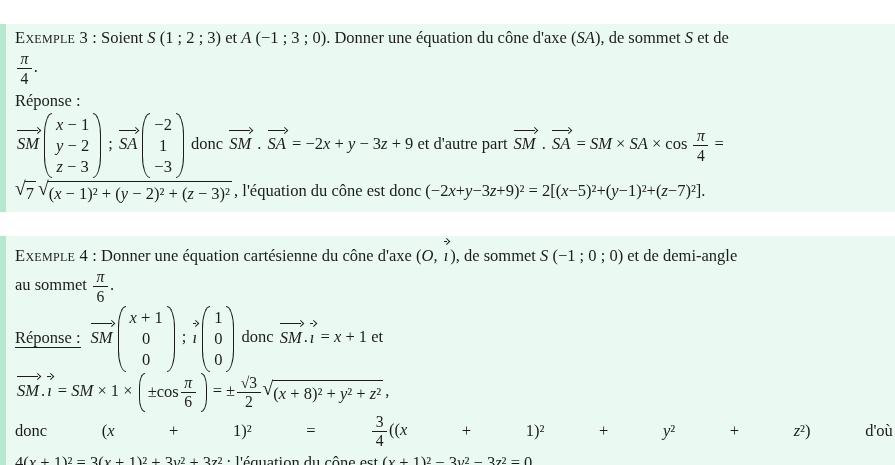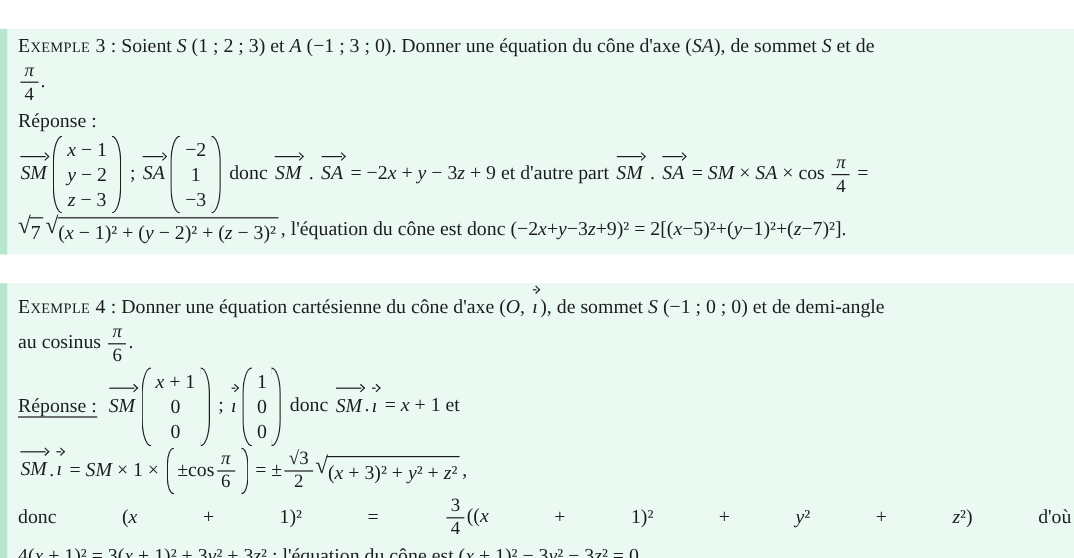--- a/index.html
+++ b/index.html
@@ -79,21 +79,21 @@
       <div class="line"><span class="sqrt">
           <span class="rs">√</span>
           <span class="rad"><span>7</span></span>
         </span><span class="sqrt">
           <span class="rs">√</span>
           <span class="rad"><span>(</span><span class="it">x</span><span> − 1)² + (</span><span class="it">y</span><span> − 2)² + (</span><span class="it">z</span><span> − 3)²</span></span>
         </span><span class="rm">, l'équation du cône est donc </span><span class="mth"><span>(−2</span><span class="it">x</span><span>+</span><span class="it">y</span><span>−3</span><span class="it">z</span><span>+9)² = 2[(</span><span class="it">x</span><span>−5)²+(</span><span class="it">y</span><span>−1)²+(</span><span class="it">z</span><span>−7)²]</span></span><span class="rm">.</span></div>
     </section>
   <section id="b2" class="callout">
       <div class="line"><span class="sc">Exemple 4</span><span class="rm"> : Donner une équation cartésienne du cône d'axe (</span><span class="mth"><span class="it">O</span></span><span class="rm">, </span><span class="vec"><span class="vb"><span class="it">ı</span></span></span><span class="rm">), de sommet </span><span class="mth"><span class="it">S</span></span><span class="rm"> (−1 ; 0 ; 0) et de demi-angle</span></div>
-      <div class="line"><span class="rm">au cosinus </span><span class="frac">
+      <div class="line"><span class="rm">au sommet </span><span class="frac">
           <span class="fn"><span class="it">π</span></span>
           <span class="fd"><span>6</span></span>
         </span><span class="rm">.</span></div>
       <div class="line"><span class="ul"><span class="rm">Réponse :</span></span><span class="spc" style="width: 8px;"></span><span class="vec"><span class="vb"><span class="it">SM</span></span></span><span class="mat">
           <span class="bp bpl"></span>
           <span class="mcol">
             <span class="mrow"><span class="it">x</span><span> + 1</span></span>
             <span class="mrow"><span>0</span></span>
             <span class="mrow"><span>0</span></span>
           </span>
@@ -116,21 +116,21 @@
               <span class="fn"><span class="it">π</span></span>
               <span class="fd"><span>6</span></span>
             </span>
           </span>
           <span class="gp gpr"></span>
         </span><span class="mth"><span> = ±</span></span><span class="frac">
           <span class="fn"><span>√3</span></span>
           <span class="fd"><span>2</span></span>
         </span><span class="sqrt">
           <span class="rs">√</span>
-          <span class="rad"><span>(</span><span class="it">x</span><span> + 3)² + </span><span class="it">y</span><span>² + </span><span class="it">z</span><span>²</span></span>
+          <span class="rad"><span>(</span><span class="it">x</span><span> + 8)² + </span><span class="it">y</span><span>² + </span><span class="it">z</span><span>²</span></span>
         </span><span class="rm">,</span></div>
       <div class="line jline">
         <span class="chunk"><span class="rm">donc</span></span>
         <span class="chunk"><span class="mth"><span>(</span><span class="it">x</span></span></span>
         <span class="chunk"><span class="mth"><span>+</span></span></span>
         <span class="chunk"><span class="mth"><span>1)²</span></span></span>
         <span class="chunk"><span class="mth"><span>=</span></span></span>
         <span class="chunk"><span class="frac">
             <span class="fn"><span>3</span></span>
             <span class="fd"><span>4</span></span>

